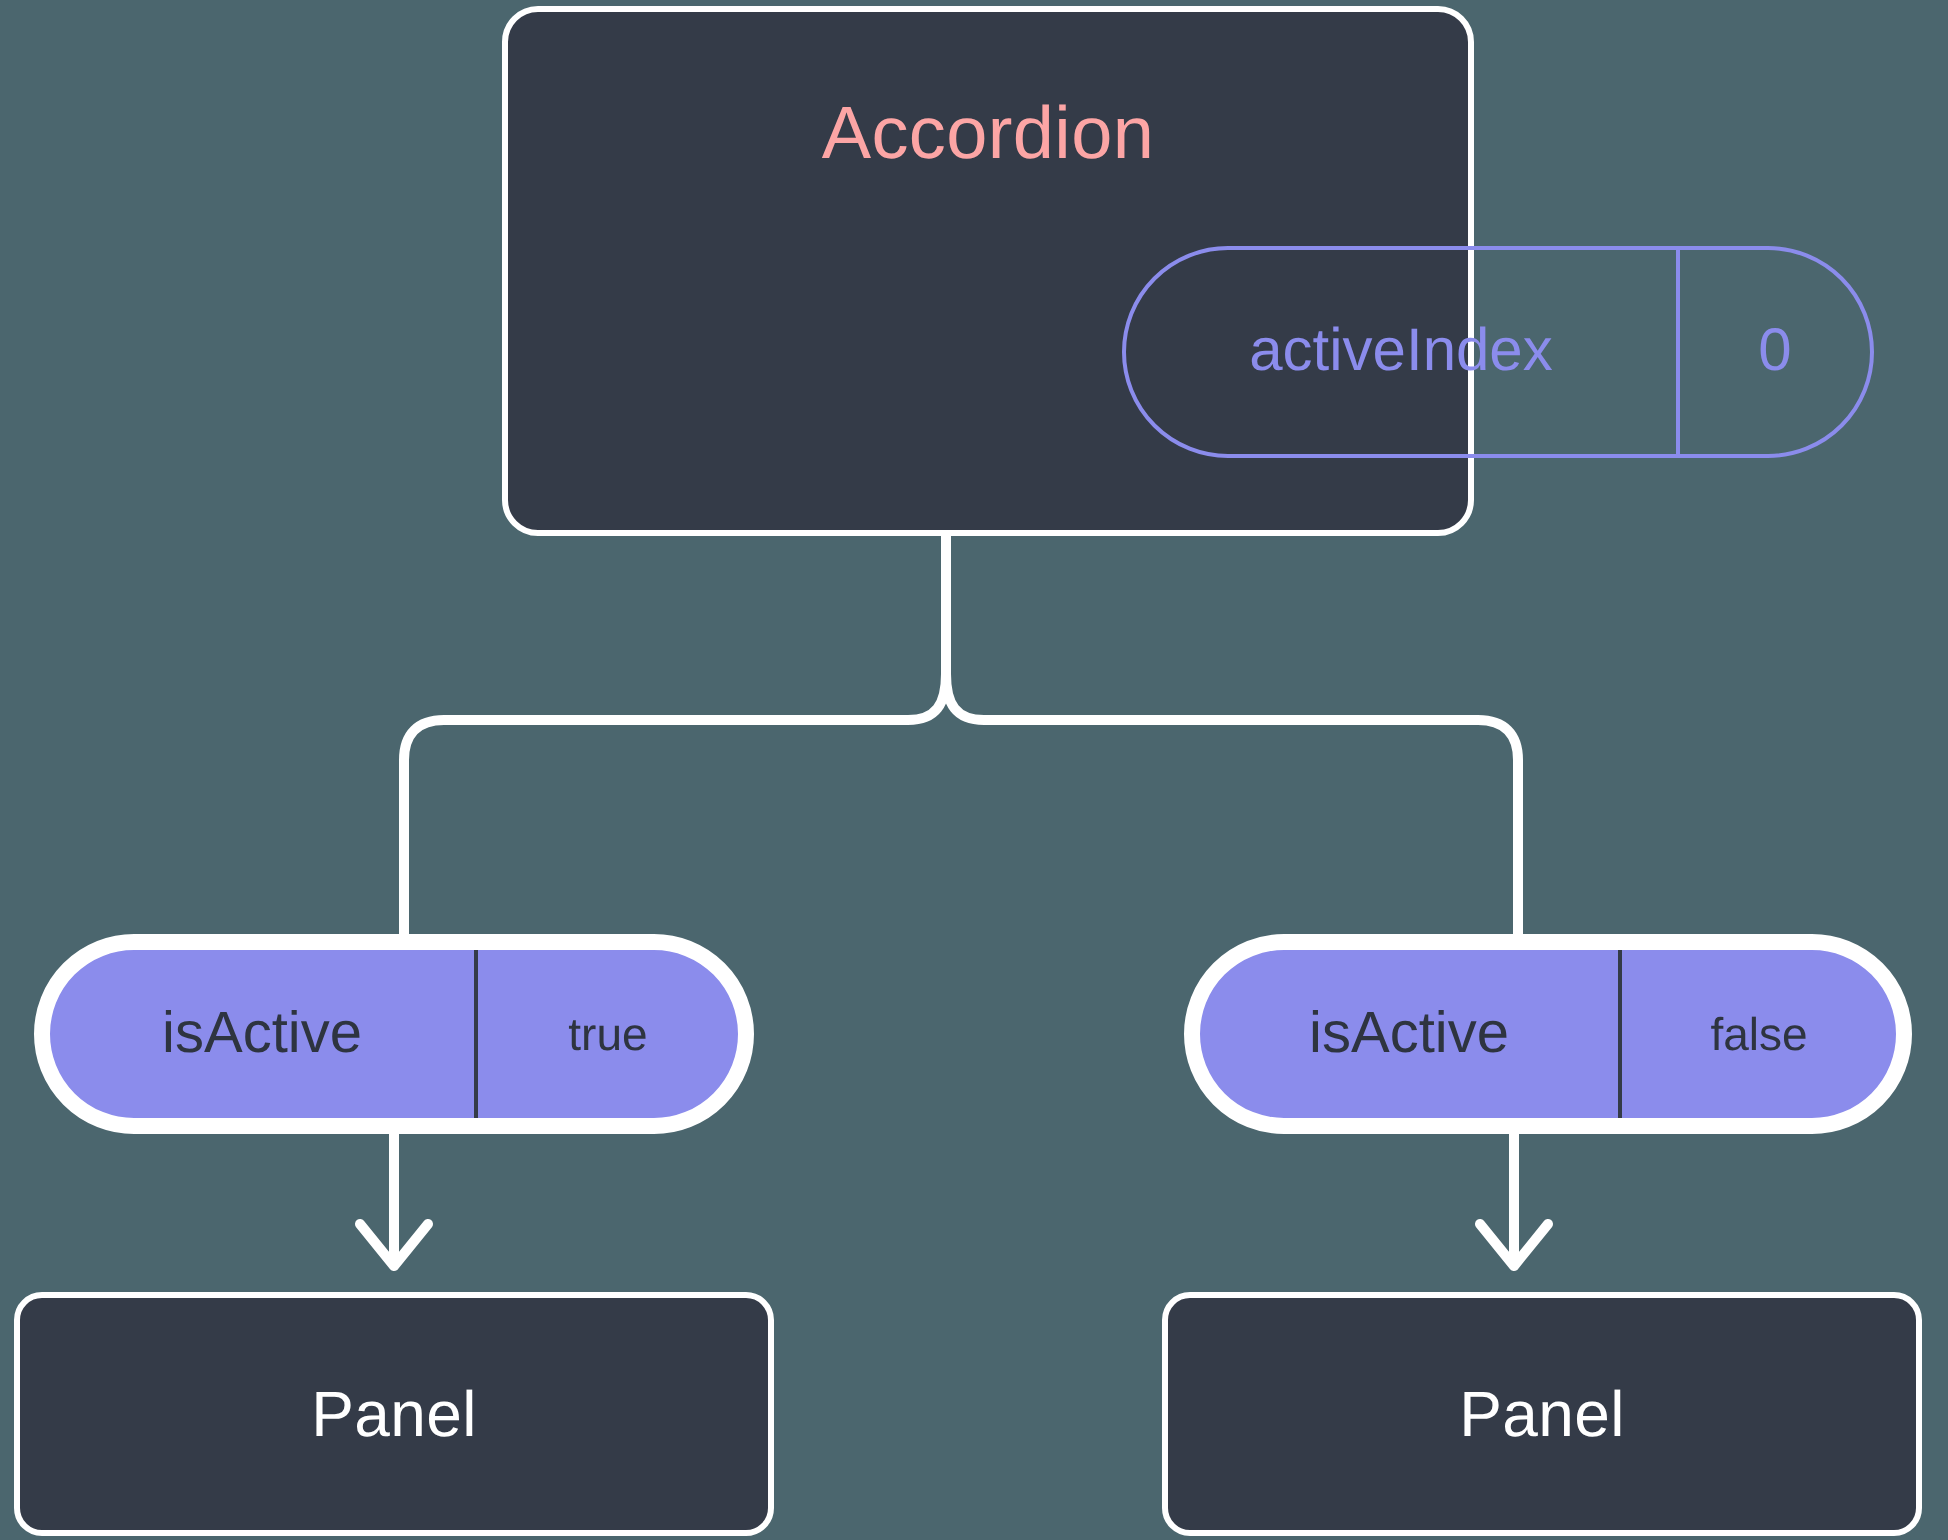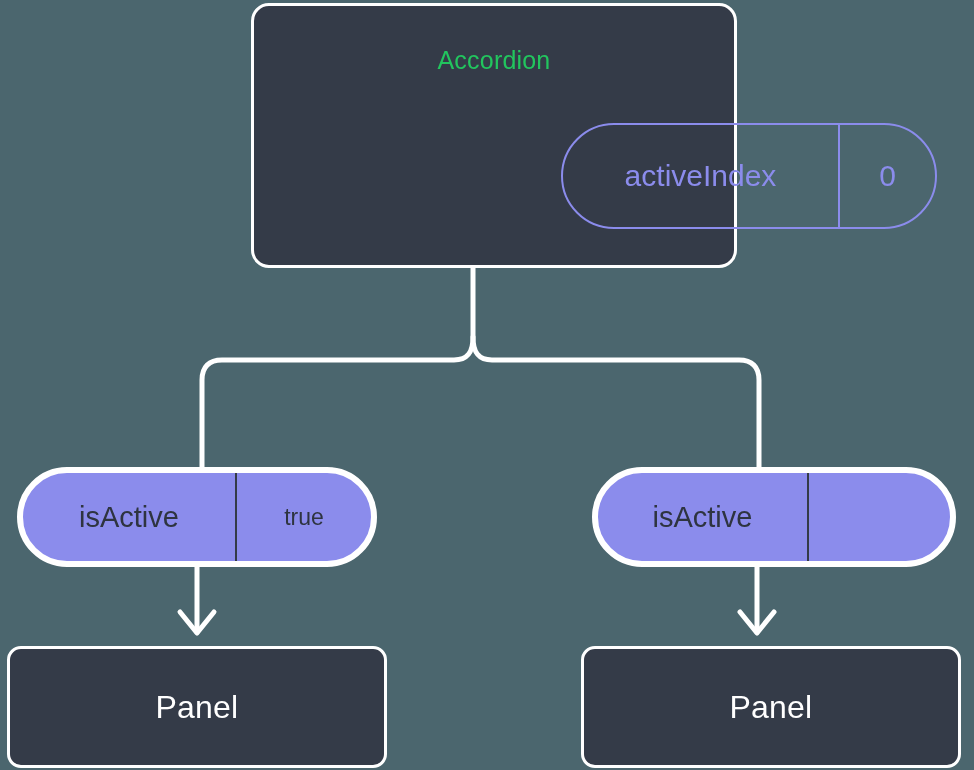--- a/index.html
+++ b/index.html
@@ -53,22 +53,22 @@
   }
   .panel-left  { left: 7px; }
   .panel-right { left: 581px; }
 
   .node-title {
     position: absolute;
     left: 0;
     right: 0;
     top: 40px;
     text-align: center;
-    color: #22c55e;
-    font-size: 25px;
+    color: #fca5a5;
+    font-size: 37px;
     font-weight: 400;
     letter-spacing: 0.2px;
   }
   .panel-title {
     color: #ffffff;
     font-size: 32px;
     font-weight: 400;
     letter-spacing: 0.2px;
   }
 
@@ -108,21 +108,21 @@
     flex: 1;
     color: #8b8cec;
     font-size: 30px;
   }
 
   
   .pill-filled {
     top: 467px;
     height: 100px;
     background: #8b8cec;
-    border: 6px solid #ffffff;
+    border: 8px solid #ffffff;
   }
   .pill-filled .pill-key {
     border-right: 2px solid #343b48;
     color: #2e3440;
     font-size: 29px;
   }
   .pill-filled .pill-val {
     flex: 1;
     color: #2e3440;
     font-size: 23px;
@@ -171,19 +171,20 @@
     <div class="pill-key">isActive</div>
     <div class="pill-val">true</div>
   </div>
 
   <div class="node-box panel-box panel-left">
     <div class="panel-title">Panel</div>
   </div>
 
   <div class="pill pill-filled pill-isactive-right">
     <div class="pill-key">isActive</div>
+    <div class="pill-val">false</div>
   </div>
 
   <div class="node-box panel-box panel-right">
     <div class="panel-title">Panel</div>
   </div>
 
 </div>
 
 </body></html>

